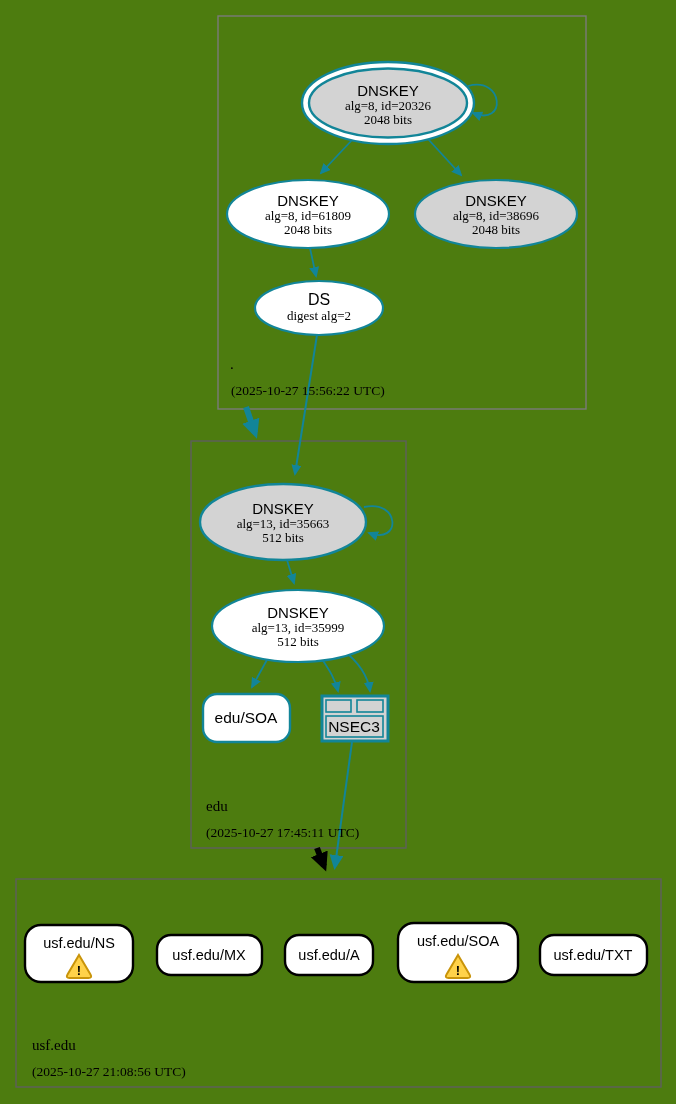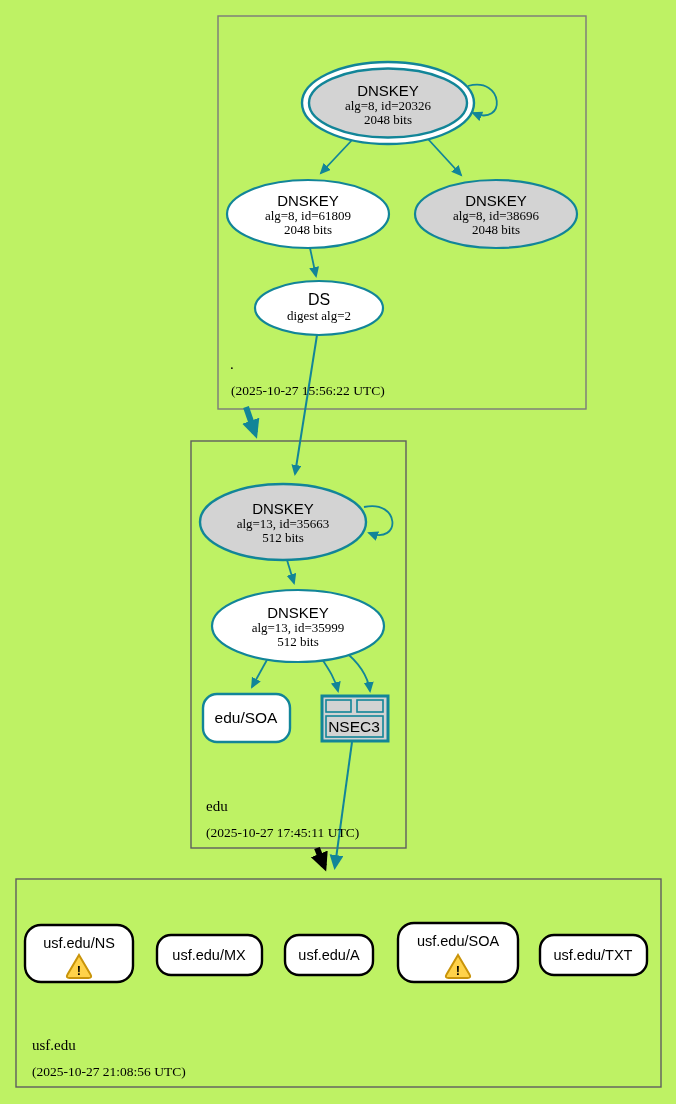--- a/index.html
+++ b/index.html
@@ -1,19 +1,19 @@
 <!DOCTYPE html>
 <html><head>
 <meta charset="utf-8">
 <style>
   html,body{margin:0;padding:0;background:#ffffff;}
   .canvas{
     position:relative;
     width:676px;height:1104px;
-    background:#bef264;
+    background:#4d7c0f;
     font-family:"Liberation Serif", serif;
   }
   svg{display:block;}
   text{user-select:none;}
   .t-title{font-family:"Liberation Sans", sans-serif;font-size:15px;fill:#000;}
   .t-detail{font-family:"Liberation Serif", serif;font-size:13px;fill:#000;}
   .t-rr{font-family:"Liberation Sans", sans-serif;font-size:14.5px;fill:#000;}
   .t-zone{font-family:"Liberation Serif", serif;font-size:15px;fill:#000;}
   .t-ts{font-family:"Liberation Serif", serif;font-size:13.5px;fill:#000;}
   .t-bang{font-family:"Liberation Sans", sans-serif;font-size:13px;font-weight:bold;fill:#000;}

